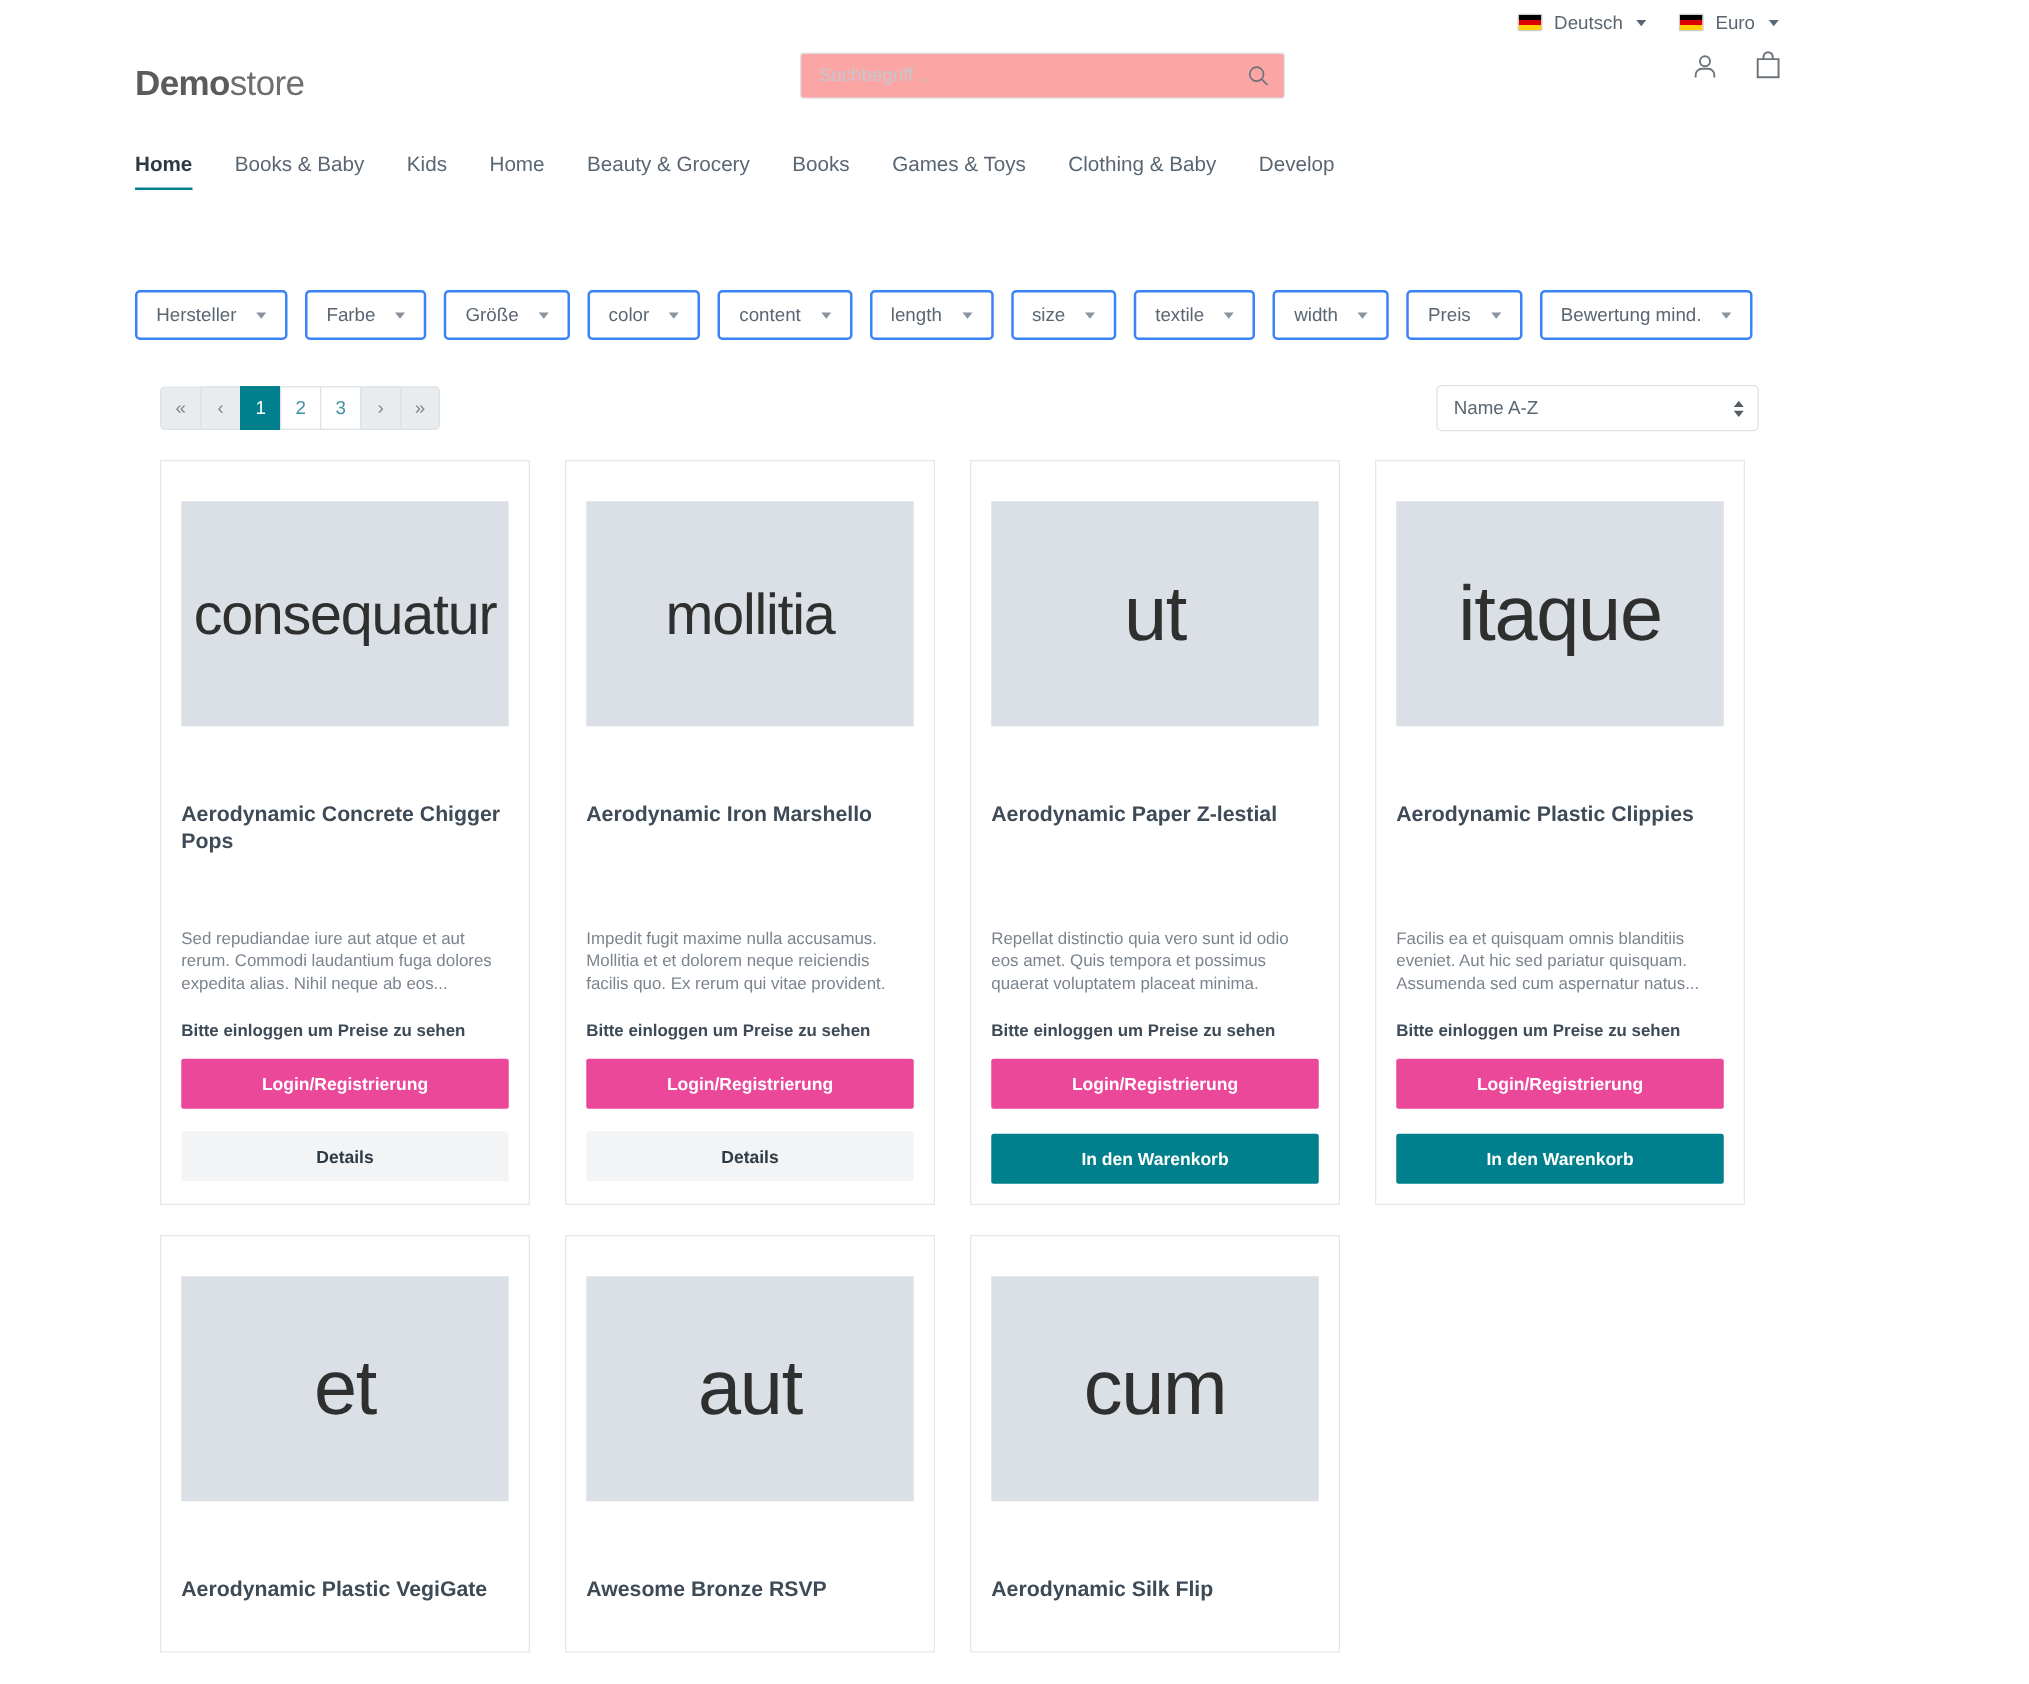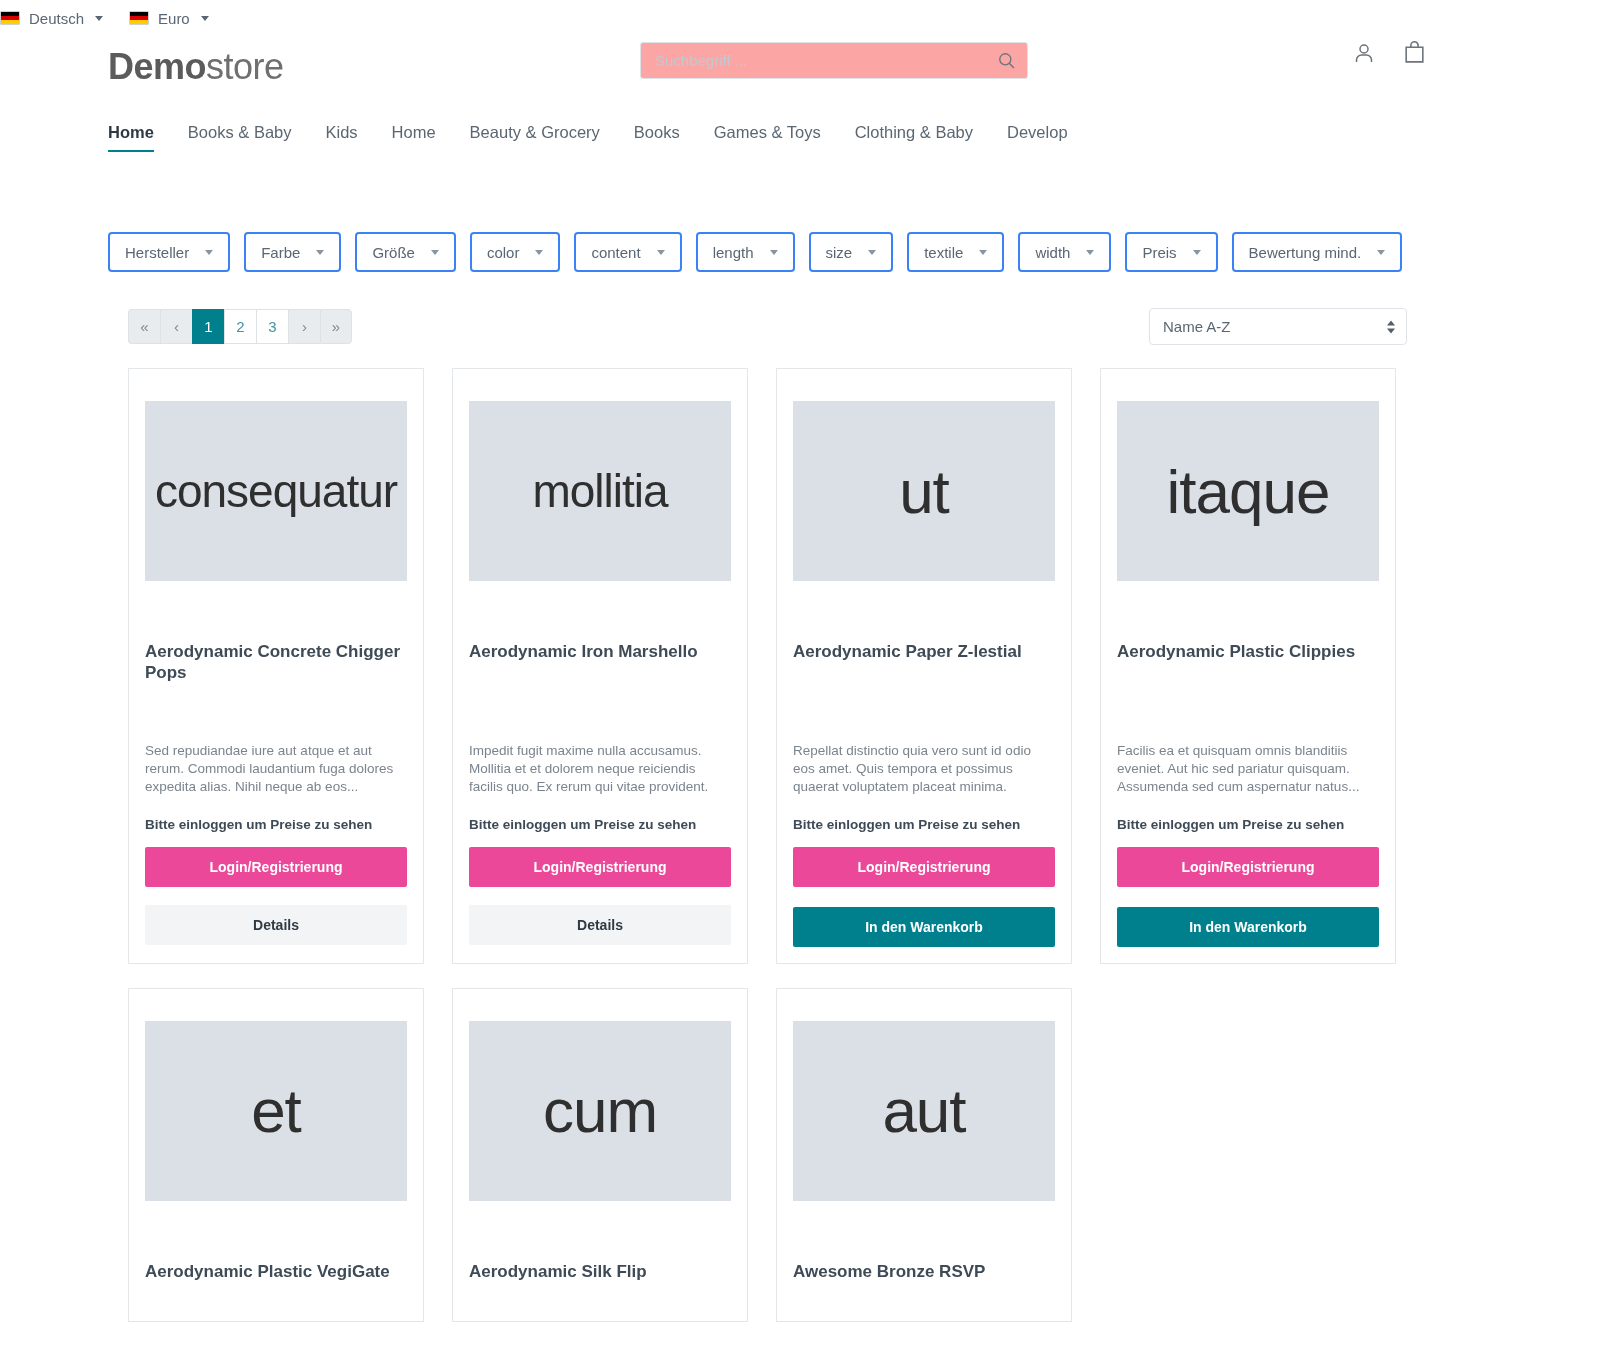--- a/index.html
+++ b/index.html
@@ -7,21 +7,21 @@
     margin: 0; padding: 0;
     background: #ffffff;
     font-family: "Liberation Sans", sans-serif;
     color: #4a5568;
   }
   body { width: 1623px; height: 1347px; overflow: hidden; position: relative; }
 
   
   .topbar {
     height: 36px;
-    display: flex; align-items: center; justify-content: flex-start;
+    display: flex; align-items: center; justify-content: flex-end;
     padding: 0 200px 0 0;
     gap: 26px;
   }
   .topbar-item {
     display: flex; align-items: center; gap: 9px;
     font-size: 15px; color: #5a6672; cursor: pointer;
   }
   .flag {
     width: 20px; height: 14px; display: inline-block;
     border: 1px solid #cfcfcf; border-radius: 1px; overflow: hidden;
@@ -38,21 +38,21 @@
     border-top: 5px solid #5a6672;
   }
 
   
   .header {
     display: flex; align-items: center;
     padding: 0 0 0 108px;
     height: 62px;
     position: relative;
   }
-  .logo { font-size: 36px; letter-spacing: -0.5px; white-space: nowrap; }
+  .logo { font-size: 28px; letter-spacing: -0.5px; white-space: nowrap; }
   .logo .strong { font-weight: bold; color: #5b5b5b; }
   .logo .light { font-weight: 300; color: #6f6f6f; }
 
   .searchwrap {
     position: absolute; left: 640px; top: 6px;
     width: 388px; height: 37px;
   }
   .searchwrap input {
     width: 100%; height: 100%;
     border: 1px solid #dfe3e8; border-radius: 3px;
@@ -402,30 +402,30 @@
           <span>et</span>
         </div>
       </div>
       <div class="card-body">
         <div class="p-title">Aerodynamic Plastic VegiGate</div>
       </div>
     </div>
     <div class="card row2">
       <div class="thumb-area">
         <div class="thumb">
+          <span>aut</span>
+        </div>
+      </div>
+      <div class="card-body">
+        <div class="p-title">Awesome Bronze RSVP</div>
+      </div>
+    </div>
+    <div class="card row2">
+      <div class="thumb-area">
+        <div class="thumb">
           <span>cum</span>
         </div>
       </div>
       <div class="card-body">
         <div class="p-title">Aerodynamic Silk Flip</div>
       </div>
     </div>
-    <div class="card row2">
-      <div class="thumb-area">
-        <div class="thumb">
-          <span>aut</span>
-        </div>
-      </div>
-      <div class="card-body">
-        <div class="p-title">Awesome Bronze RSVP</div>
-      </div>
-    </div>
   </div>
 
 </body></html>

